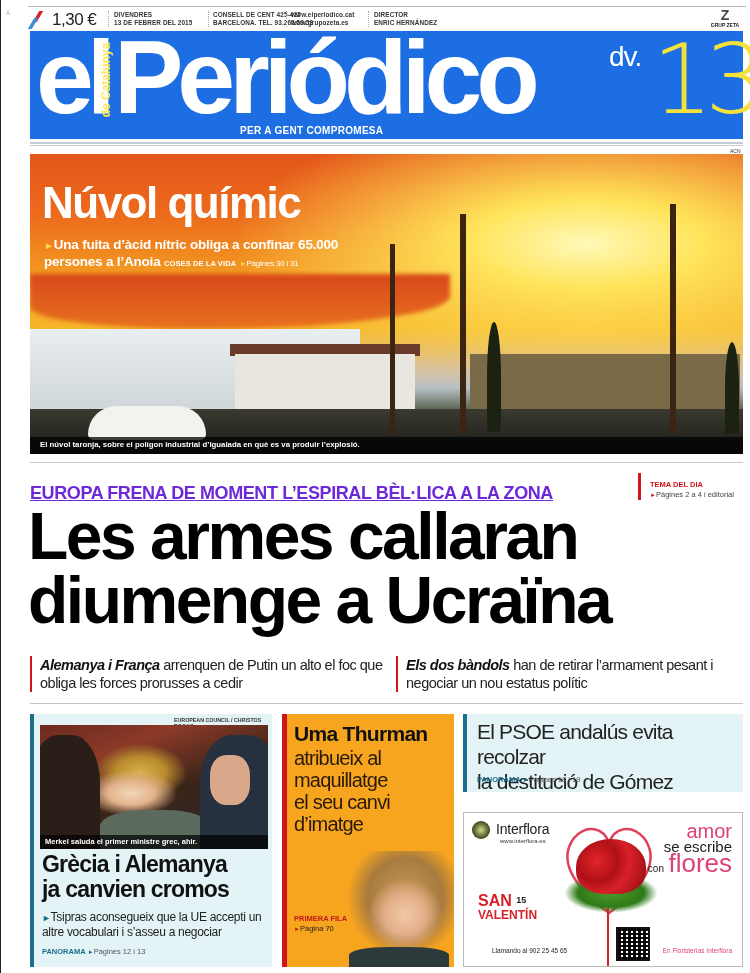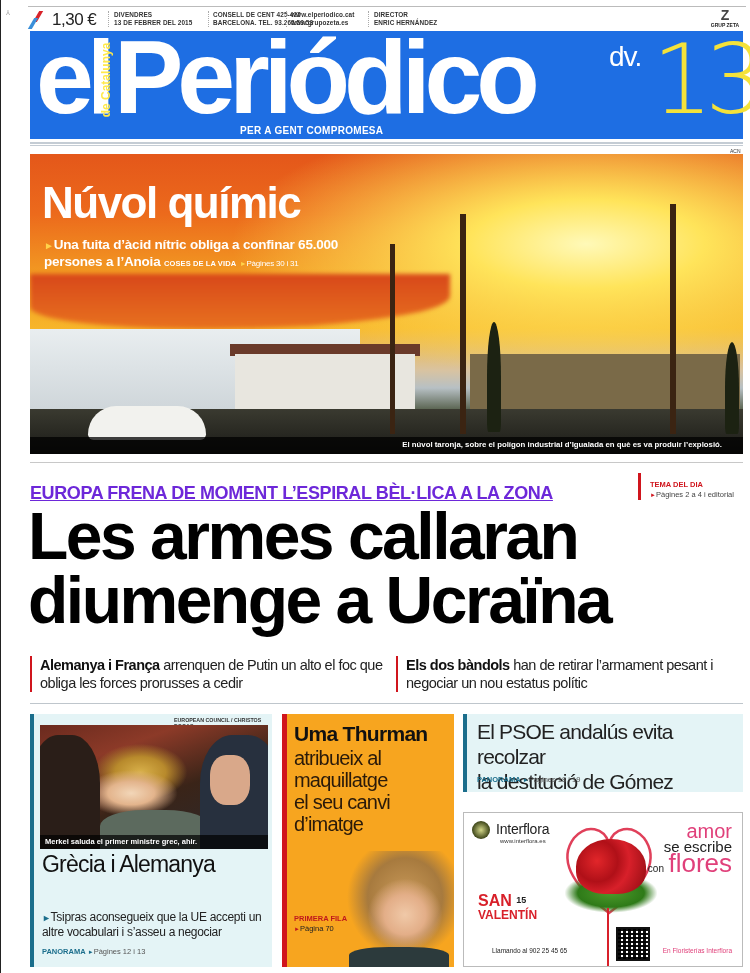--- a/index.html
+++ b/index.html
@@ -52,52 +52,52 @@
   .lead-photo .bldg-right { position:absolute; left:440px; top:200px; width:270px; height:60px; background:#7a6a48; }
   .lead-photo .ground { position:absolute; left:0; top:255px; width:713px; height:45px; background:linear-gradient(180deg,#3a3a30,#1a1a16); }
   .lead-photo .car { position:absolute; left:58px; top:252px; width:118px; height:34px; background:#f2f2ee; border-radius:30px 30px 6px 6px; }
   .lead-photo .tree { position:absolute; background:#3b2412; }
   .lead-photo .cypress { position:absolute; background:#1c2212; border-radius:50% 50% 10% 10%; }
   .lead-title { position:absolute; left:12px; top:24px; font-size:44px; font-weight:bold; color:#fff; letter-spacing:-1.5px; }
   .lead-sub { position:absolute; left:14px; top:83px; font-size:13.5px; color:#fff; font-weight:bold; line-height:16px; letter-spacing:-0.2px; }
   .lead-sub .tri { color:#ffd34a; font-size:10px; }
   .lead-sub .section { font-size:7.5px; letter-spacing:0.1px; }
   .lead-sub .pages { font-size:8px; font-weight:normal; }
-  .lead-caption { position:absolute; left:0; bottom:0; width:713px; height:17px; background:rgba(0,0,0,0.75); padding:3px 21px; font-size:7.8px; color:#fff; font-weight:bold;text-align:right; }
+  .lead-caption { position:absolute; left:0; bottom:0; width:713px; height:17px; background:rgba(0,0,0,0.75); padding:3px 10px; font-size:7.8px; color:#fff; font-weight:bold; }
 
   .rule-mid { position:absolute; left:30px; top:462px; width:713px; height:1px; background:#c8c8c8; }
 
   
   .kicker { position:absolute; left:30px; top:483px; font-size:18px; font-weight:bold; color:#6d28d9; letter-spacing:-0.4px;text-decoration:underline; }
   .tema-bar { position:absolute; left:638px; top:473px; width:3px; height:27px; background:#d0151d; }
   .tema-label { position:absolute; left:650px; top:480px; font-size:7.5px; font-weight:bold; color:#d0151d; }
   .tema-pages { position:absolute; left:650px; top:490px; font-size:7.5px; color:#444; }
   .headline { position:absolute; left:28px; top:504px; font-size:66px; font-weight:bold; color:#000; line-height:64px; letter-spacing:-2.5px; }
 
   .sub-col { position:absolute; top:656px; font-size:14.5px; line-height:18px; color:#222; letter-spacing:-0.5px; padding-left:8px; border-left:2px solid #d0151d; }
-  .sub-col b { color:#111; }
+  .sub-col b { color:#111;font-style:italic; }
   .sub-col.left { left:30px; width:368px; }
   .sub-col.right { left:396px; width:352px; }
 
   .rule-low { position:absolute; left:30px; top:703px; width:713px; height:1px; background:#bfc6cc; }
 
   
   .box-greece { position:absolute; left:30px; top:714px; width:242px; height:253px; background:#e4f4f6; border-left:4px solid #1b6e8c; }
   .credit-gr { position:absolute; left:140px; top:3px; font-size:5.3px; font-weight:bold; color:#333; }
   .photo-gr { position:absolute; left:6px; top:11px; width:228px; height:124px; overflow:hidden;
     background:
       radial-gradient(ellipse at 40% 55%, #f2d6b8 0%, #e3b48c 12%, rgba(0,0,0,0) 24%),
       radial-gradient(ellipse at 44% 38%, #d8b04a 0%, #b88a2c 14%, rgba(0,0,0,0) 26%),
       linear-gradient(160deg,#6a2a1e 0%,#8c3a28 25%,#3a2418 55%,#2a2a30 100%); }
   .photo-gr .person-l { position:absolute; left:-10px; top:10px; width:70px; height:120px; background:#2a1e18; border-radius:40% 40% 0 0; }
   .photo-gr .person-r { position:absolute; left:160px; top:10px; width:80px; height:120px; background:#27303e; border-radius:40% 40% 0 0; }
   .photo-gr .face-r { position:absolute; left:170px; top:30px; width:40px; height:50px; background:#d9a88a; border-radius:40%; }
   .photo-gr .jacket { position:absolute; left:60px; top:85px; width:110px; height:40px; background:#5c6a5e; border-radius:40% 40% 0 0; }
   .caption-gr { position:absolute; left:0; bottom:0; width:228px; height:14px; background:rgba(0,0,0,0.7); font-size:7.5px; color:#fff; font-weight:bold; padding:2px 5px; }
-  .title-gr { position:absolute; left:8px; top:138px; font-size:23px; font-weight:normal; color:#111; line-height:25px; letter-spacing:-0.8px; }
+  .title-gr { position:absolute; left:8px; top:138px; font-size:23px; font-weight:bold; color:#111; line-height:25px; letter-spacing:-0.8px; }
   .text-gr { position:absolute; left:8px; top:196px; font-size:12px; color:#222; line-height:14px; letter-spacing:-0.3px; width:232px; }
   .text-gr .tri { color:#1b6e8c; font-size:9px; }
   .ref-gr { position:absolute; left:8px; top:233px; font-size:7.5px; color:#555; }
   .ref-gr .sec { color:#1b6e8c; font-weight:bold; }
 
   
   .box-uma { position:absolute; left:282px; top:714px; width:172px; height:253px; background:#f7a51f; border-left:5px solid #d0151d; overflow:hidden; }
   .title-uma { position:absolute; left:7px; top:8px; font-size:21px; font-weight:bold; color:#111; letter-spacing:-0.7px; }
   .text-uma { position:absolute; left:7px; top:33px; font-size:20px; color:#2a1a0a; line-height:22px; letter-spacing:-0.8px; }
   .photo-uma { position:absolute; left:52px; top:137px; width:120px; height:116px;
@@ -238,20 +238,21 @@
   <div class="credit-gr">EUROPEAN COUNCIL / CHRISTOS DOGAS</div>
   <div class="photo-gr">
     <div class="person-l"></div>
     <div class="jacket"></div>
     <div class="person-r"></div>
     <div class="face-r"></div>
     <div class="caption-gr">Merkel saluda el primer ministre grec, ahir.</div>
   </div>
   <div class="title-gr">
     <div>Grècia i Alemanya</div>
+    <div>ja canvien cromos</div>
   </div>
   <div class="text-gr"><span class="tri">►</span><span>Tsipras aconsegueix que la UE accepti un altre vocabulari i s’asseu a negociar</span></div>
   <div class="ref-gr"><span class="sec">PANORAMA</span> <span style="color:#1b6e8c;font-size:6px">►</span><span>Pàgines 12 i 13</span></div>
 </div>
 
 <div class="box-uma">
   <div class="title-uma">Uma Thurman</div>
   <div class="text-uma">
     <div>atribueix al</div>
     <div>maquillatge</div>

